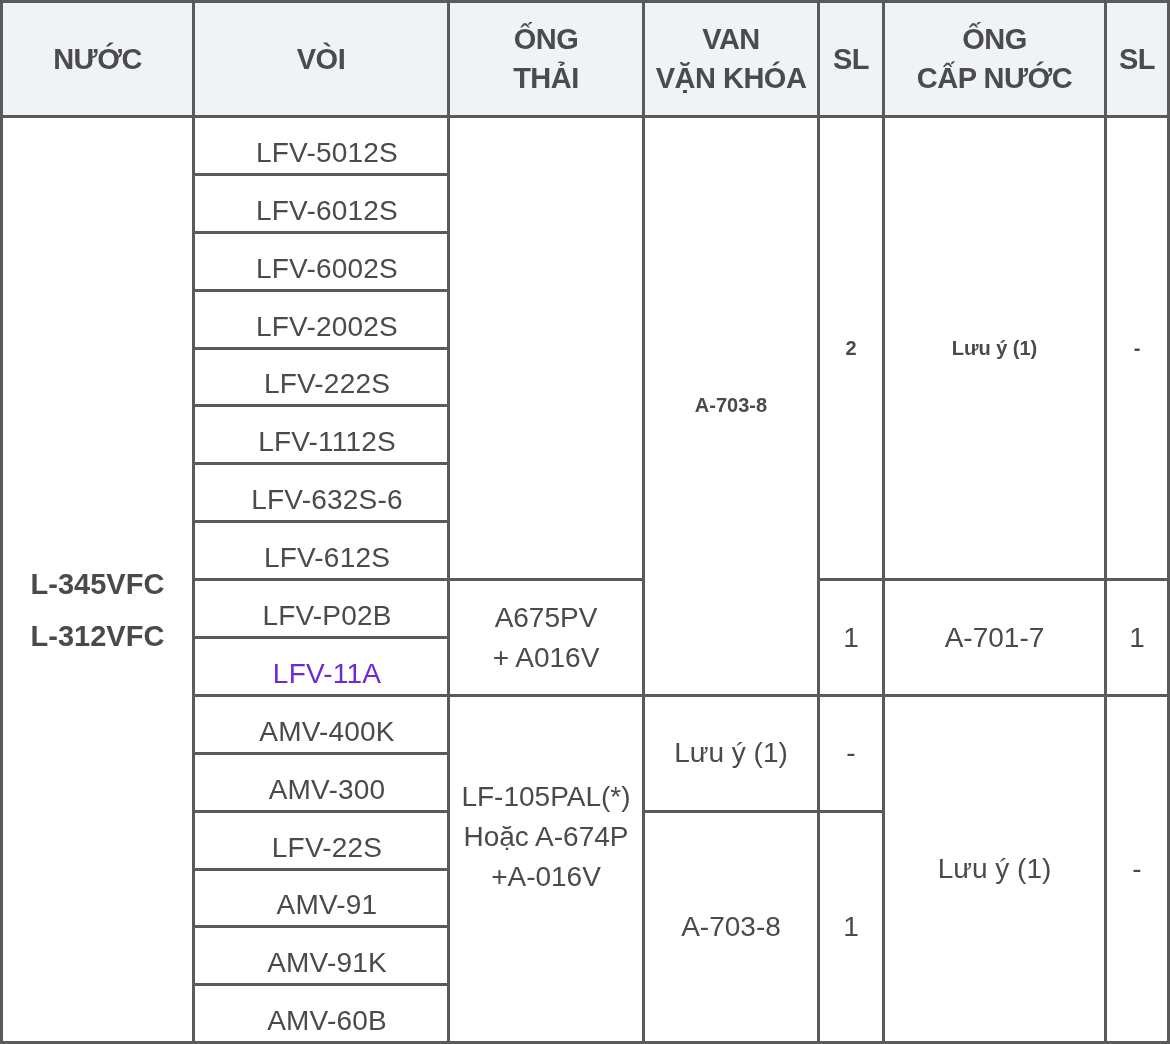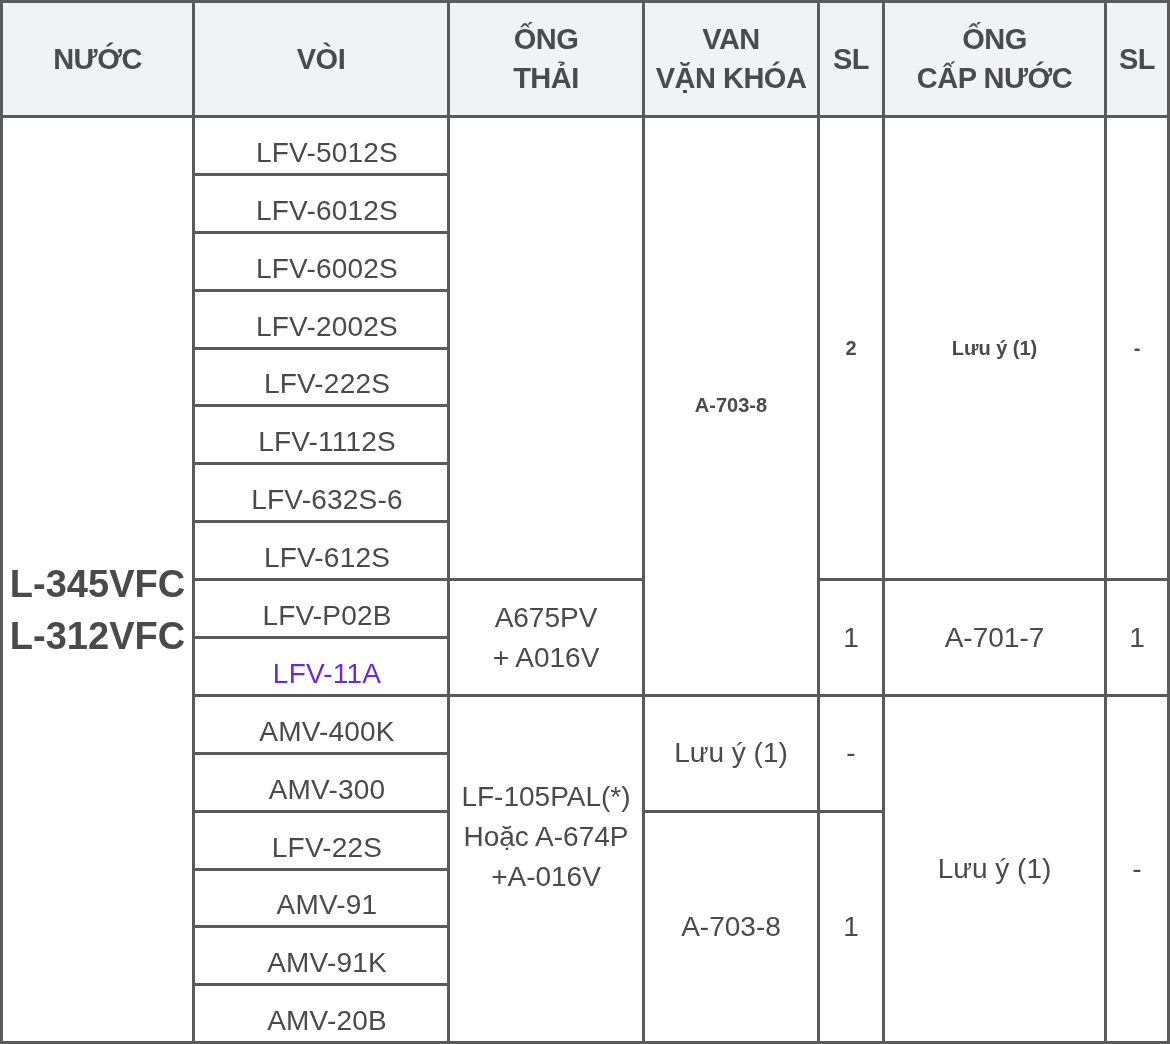--- a/index.html
+++ b/index.html
@@ -31,21 +31,21 @@
     td.faucet {
       text-align: center;
       padding-left: 12px !important;
       font-size: 28px;
       vertical-align: bottom !important;
       padding-bottom: 4px !important;
       letter-spacing: 0.2px;
     }
     td.faucet.dark { color: #6d28d9; }
     td.basin {
-      font-size: 38px;
+      font-size: 29px;
       font-weight: bold;
       line-height: 52px;
       vertical-align: middle;
       padding-top: 60px !important;
     }
     td.basin span { display: block; }
     td.bold-sm { font-size: 20px; font-weight: bold; }
     td.reg { font-size: 28px; line-height: 40px; }
     td.reg span { display: block; }
     .c1 { width: 192px; }
@@ -164,16 +164,16 @@
       <td class="reg" rowspan="4">A-703-8</td>
       <td class="reg" rowspan="4">1</td>
     </tr>
     <tr>
         <td class="faucet">AMV-91</td>
       </tr>
     <tr>
         <td class="faucet">AMV-91K</td>
       </tr>
     <tr>
-        <td class="faucet">AMV-20B</td>
+        <td class="faucet">AMV-60B</td>
       </tr>
   </tbody>
 </table>
 
 </body></html>

